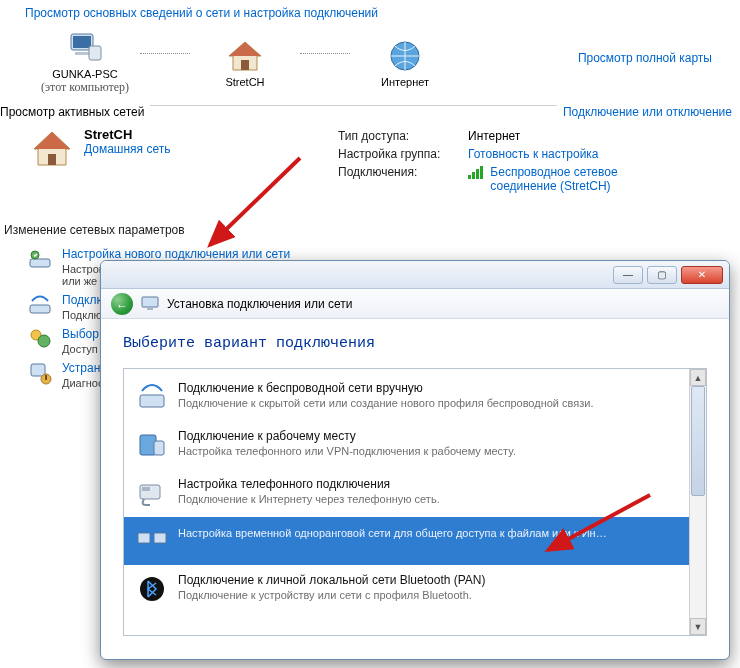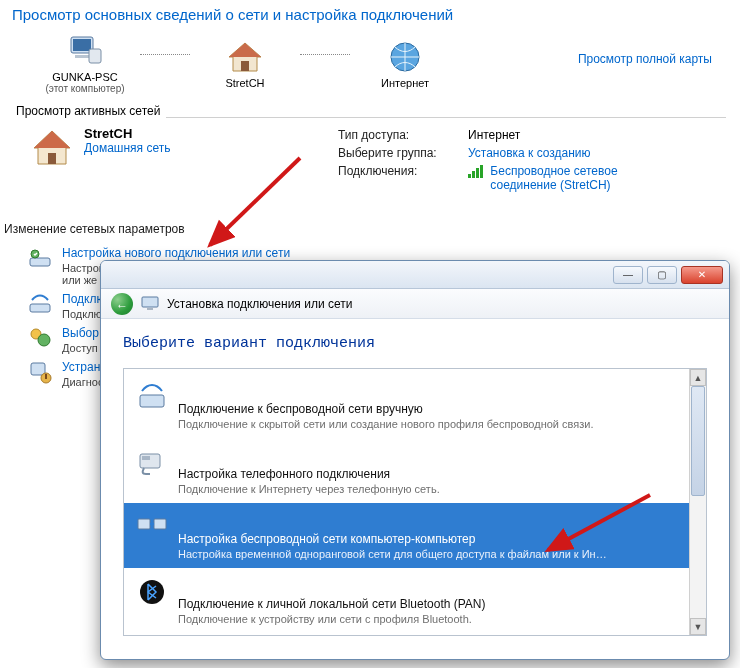--- a/index.html
+++ b/index.html
@@ -9,48 +9,48 @@
     font-size: 12px;
     color: #000;
     background: #fff;
     width: 740px;
     height: 668px;
     position: relative;
     overflow: hidden;
   }
   .page-title {
     color:#0066cc;
-    font-size:15px;
-    padding: 6px 8px 8px 12px;
+    font-size:12px;
+    padding: 6px 8px 8px 25px;
   }
   .netmap-row {
     display:flex;
     align-items:center;
     padding:0 10px 0 30px;
   }
   .netmap-node {
     display:flex;
     flex-direction:column;
     align-items:center;
     width:110px;
     font-size:11px;
   }
   .netmap-node .icon { width:40px; height:40px; }
-  .netmap-node .small { color:#555; font-size:10px; }
+  .netmap-node .small { color:#555; font-size:12px;font-family:Liberation Serif, serif; }
   .dashline {
     border-top:1px dotted #888;
     flex:0 0 50px;
     margin-top:-16px;
     height:0;
   }
   .link { color:#0066cc; cursor:pointer; }
   .fullmap { margin-left:auto; margin-right:18px; margin-top:-8px; font-size:12px; }
   .section-hdr-row {
-    display:flex; align-items:flex-end;
-    margin:10px 8px 0 16px;
+    display:flex; align-items:flex-start;
+    margin:10px 8px 0 0;
   }
   .section-hdr-row .hr {
     flex:1; border-top:1px solid #d0d0d0; margin:0 6px; height:0;
   }
   .active-net {
     display:flex;
     padding: 8px 8px 8px 30px;
   }
   .active-net .left { display:flex; gap:10px; align-items:flex-start; width:300px;}
   .house-big { width:44px; height:44px; }
@@ -133,21 +133,21 @@
   .option-scroll {
     flex:1; overflow:hidden;
     padding:4px 0;
   }
   .opt {
     display:flex; gap:10px; padding:8px 10px 8px 12px;
     align-items:flex-start;
     cursor:pointer;
   }
   .opt .ico { width:32px; height:32px; flex:none;}
-  .opt .title { font-size:12px; color:#111;margin-top:21px; }
+  .opt .title { font-size:12px; color:#111; }
   .opt .desc { font-size:11px; color:#6f6f6f; margin-top:2px; white-space:nowrap; overflow:hidden; text-overflow:ellipsis; max-width:430px;}
   .opt.selected { background:#2f7dd1; }
   .opt.selected .title { color:#fff; }
   .opt.selected .desc { color:#eaf1fb; }
   .scrollbar {
     width:17px; background:#f0f0f0; border-left:1px solid #d0d0d0;
     display:flex; flex-direction:column;
   }
   .scrollbar .sb-btn {
     height:17px; background:#e6e6e6; border:1px solid #c1c1c1;
@@ -192,42 +192,43 @@
       <path d="M6 20h28M20 6v28M10 10c6 6 14 6 20 0M10 30c6-6 14-6 20 0" stroke="#e8f4fb" fill="none" stroke-width="1"></path>
     </svg>
     <div>Интернет</div>
   </div>
   <div class="link fullmap">Просмотр полной карты</div>
 </div>
 
 <div class="section-hdr-row">
   <span>Просмотр активных сетей</span>
   <div class="hr"></div>
+  <span class="link">Подключение или отключение</span>
 </div>
 
 <div class="active-net">
   <div class="left">
     <svg class="house-big" viewBox="0 0 44 44">
       <polygon points="22,5 40,22 36,22 36,38 8,38 8,22 4,22" fill="#f4e7cf" stroke="#b38b4a"></polygon>
       <polygon points="22,5 40,22 4,22" fill="#cc6a48"></polygon>
       <rect x="18" y="27" width="8" height="11" fill="#8a5a3a"></rect>
     </svg>
     <div>
       <div class="nn">StretCH</div>
       <div class="link" style="font-size:12px">Домашняя сеть</div>
     </div>
   </div>
   <div class="props">
     <div class="row">
       <div class="lab">Тип доступа:</div>
       <div>Интернет</div>
     </div>
     <div class="row">
-      <div class="lab">Выберите группа:</div>
-      <div class="val link">Установка к созданию</div>
+      <div class="lab">Настройка группа:</div>
+      <div class="val link">Готовность к настройка</div>
     </div>
     <div class="row">
       <div class="lab">Подключения:</div>
       <div>
         <span class="bars">
             <span class="b1"></span>
             <span class="b2"></span>
             <span class="b3"></span>
             <span class="b4"></span>
           </span>
@@ -317,37 +318,46 @@
                 <rect x="4" y="14" width="24" height="12" rx="2" fill="#cfe0f2" stroke="#5a7aa0"></rect>
                 <path d="M6 10c6-8 14-8 20 0" stroke="#2f7dd1" fill="none" stroke-width="2"></path>
               </svg></div>
             <div>
               <div class="title">Подключение к беспроводной сети вручную</div>
               <div class="desc">Подключение к скрытой сети или создание нового профиля беспроводной связи.</div>
             </div>
           </div>
           <div class="opt">
             <div class="ico"><svg viewBox="0 0 32 32">
+                <rect x="4" y="6" width="16" height="20" rx="2" fill="#6aa8e0" stroke="#3a6aa0"></rect>
+                <rect x="18" y="12" width="10" height="14" rx="2" fill="#cfe0f2" stroke="#5a7aa0"></rect>
+              </svg></div>
+            <div>
+              <div class="title">Подключение к рабочему месту</div>
+              <div class="desc">Настройка телефонного или VPN-подключения к рабочему месту.</div>
+            </div>
+          </div>
+          <div class="opt">
+            <div class="ico"><svg viewBox="0 0 32 32">
                 <rect x="4" y="8" width="20" height="14" rx="2" fill="#dfe6ee" stroke="#7a8fa6"></rect>
                 <path d="M8 22c-2 4-2 6 2 6h4" stroke="#7a8fa6" fill="none" stroke-width="2"></path>
                 <rect x="6" y="10" width="8" height="4" fill="#a8b6c6"></rect>
               </svg></div>
             <div>
               <div class="title">Настройка телефонного подключения</div>
               <div class="desc">Подключение к Интернету через телефонную сеть.</div>
             </div>
           </div>
           <div class="opt selected">
             <div class="ico"><svg viewBox="0 0 32 32">
                 <rect x="2" y="8" width="12" height="10" rx="1" fill="#cfe0f2" stroke="#5a7aa0"></rect>
                 <rect x="18" y="8" width="12" height="10" rx="1" fill="#cfe0f2" stroke="#5a7aa0"></rect>
                 <path d="M14 13h4" stroke="#2f7dd1" stroke-width="2"></path>
               </svg></div>
             <div>
-              <div class="title">Настройка беспроводной сети компьютер-компьютер</div>
               <div class="desc">Настройка временной одноранговой сети для общего доступа к файлам или к Инт...</div>
             </div>
           </div>
           <div class="opt">
             <div class="ico"><svg viewBox="0 0 32 32">
                 <circle cx="16" cy="16" r="12" fill="#111"></circle>
                 <path d="M12 8l8 8l-8 8M12 8v16M20 10l-8 6l8 6" stroke="#4aa3ff" fill="none" stroke-width="1.5"></path>
               </svg></div>
             <div>
               <div class="title">Подключение к личной локальной сети Bluetooth (PAN)</div>

